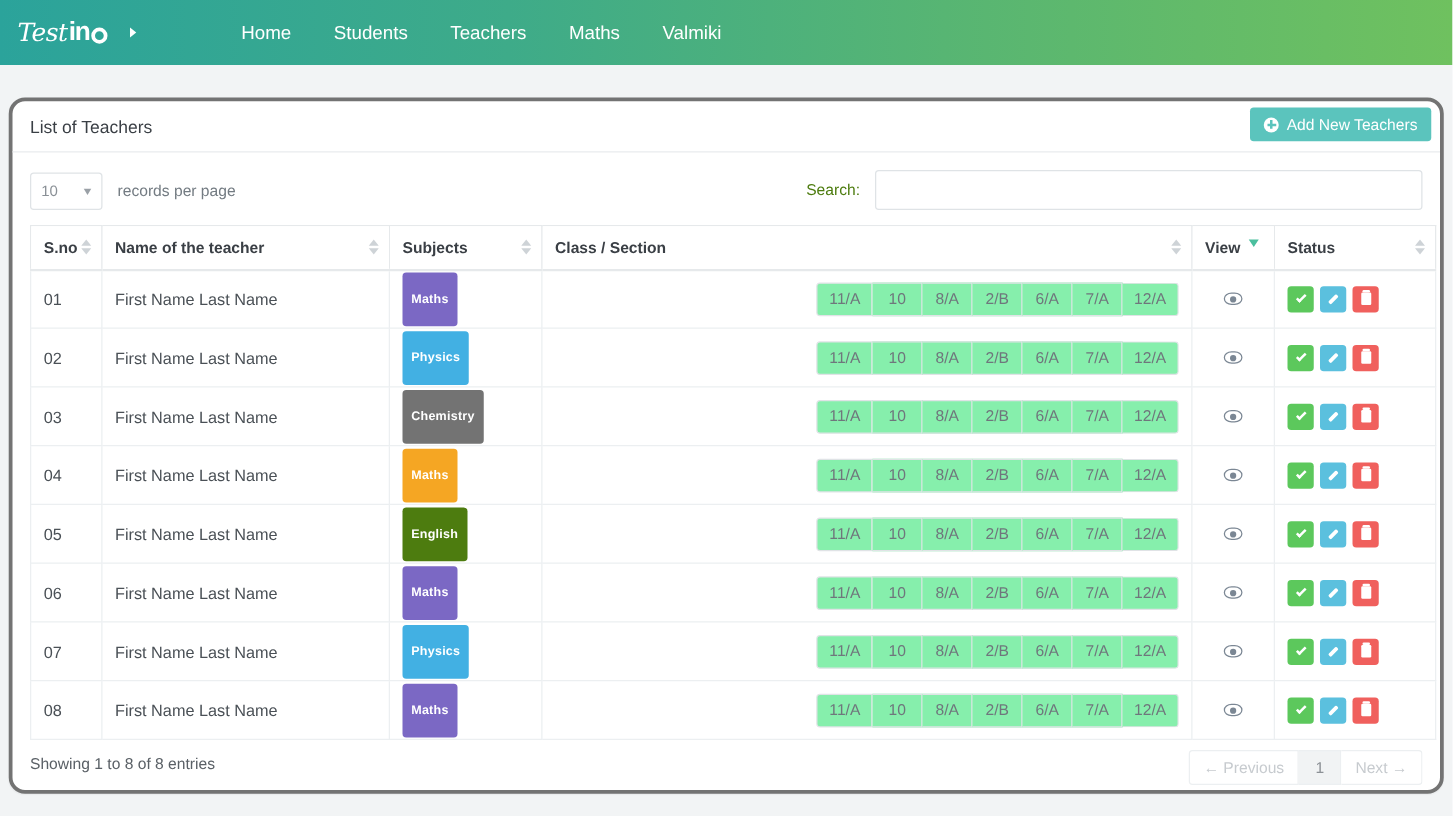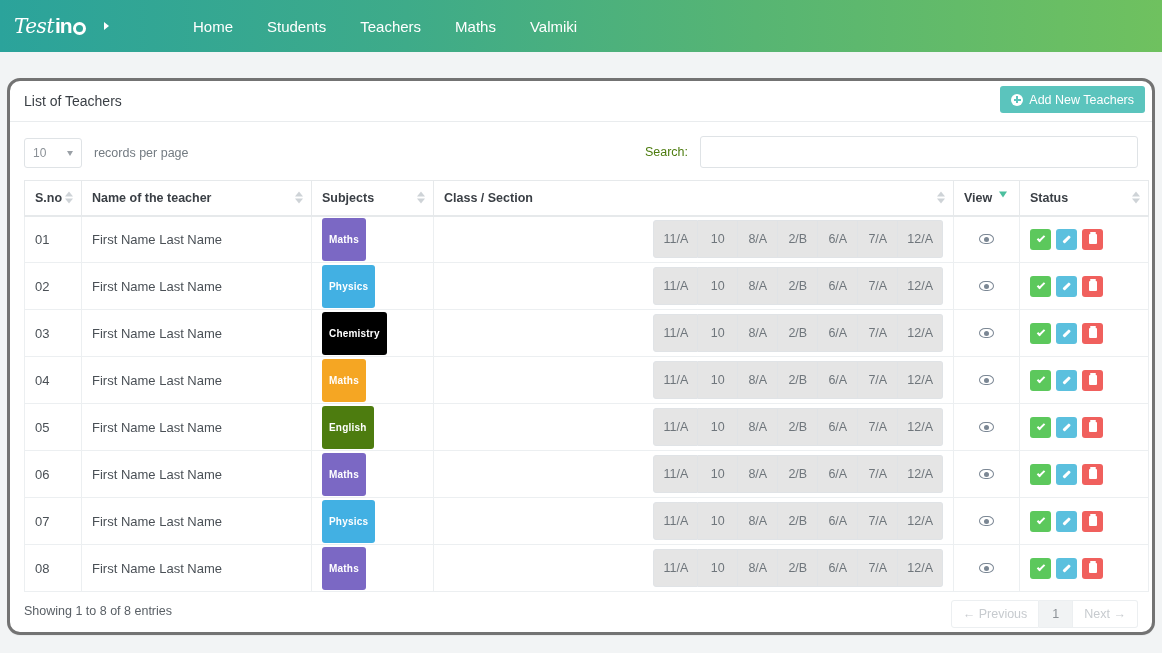--- a/index.html
+++ b/index.html
@@ -155,23 +155,23 @@
   .c-view{ width:66px; text-align:center; }
   .c-status{ width:129px; }
 
   .badge{
     display:inline-block; color:#fff; font-size:10px; font-weight:bold;
     padding:16px 7px; border-radius:3px; letter-spacing:0.2px;
   }
 
   .chipgroup{ display:flex; justify-content:flex-end; }
   .chip{
-    min-width:40px; height:38px; border:1px solid #e0e3e6; border-left-width:0;
+    min-width:40px; height:27px; border:1px solid #e0e3e6; border-left-width:0;
     display:flex;align-items:center;justify-content:center;
-    font-size:12.5px;color:#6f767c;padding:0 9px;cursor:pointer;background:#e5e5e5;
+    font-size:12.5px;color:#6f767c;padding:0 9px;cursor:pointer;background:#86efac;
   }
   .chip:first-child{ border-left-width:1px; border-radius:3px 0 0 3px; }
   .chip:last-child{ border-radius:0 3px 3px 0; }
 
   .eye{
     display:inline-block;width:15px;height:10px;border-radius:50%/60%;
     border:1.6px solid #7b8794; position:relative;cursor:pointer;
   }
   .eye::after{
     content:"";position:absolute;left:4px;top:2px;width:5px;height:5px;
@@ -367,21 +367,21 @@
                 </button>
                 <button class="abtn del">
                   <span class="gl-trash"></span>
                 </button>
               </div>
             </td>
           </tr>
           <tr>
             <td class="c-sno">03</td>
             <td class="c-name">First Name Last Name</td>
-            <td class="c-subj"><span class="badge" style="background:#000000">Chemistry</span></td>
+            <td class="c-subj"><span class="badge" style="background:#737373">Chemistry</span></td>
             <td class="c-class">
               <div class="chipgroup">
                 <div class="chip">11/A</div>
                 <div class="chip">10</div>
                 <div class="chip">8/A</div>
                 <div class="chip">2/B</div>
                 <div class="chip">6/A</div>
                 <div class="chip">7/A</div>
                 <div class="chip">12/A</div>
               </div>

